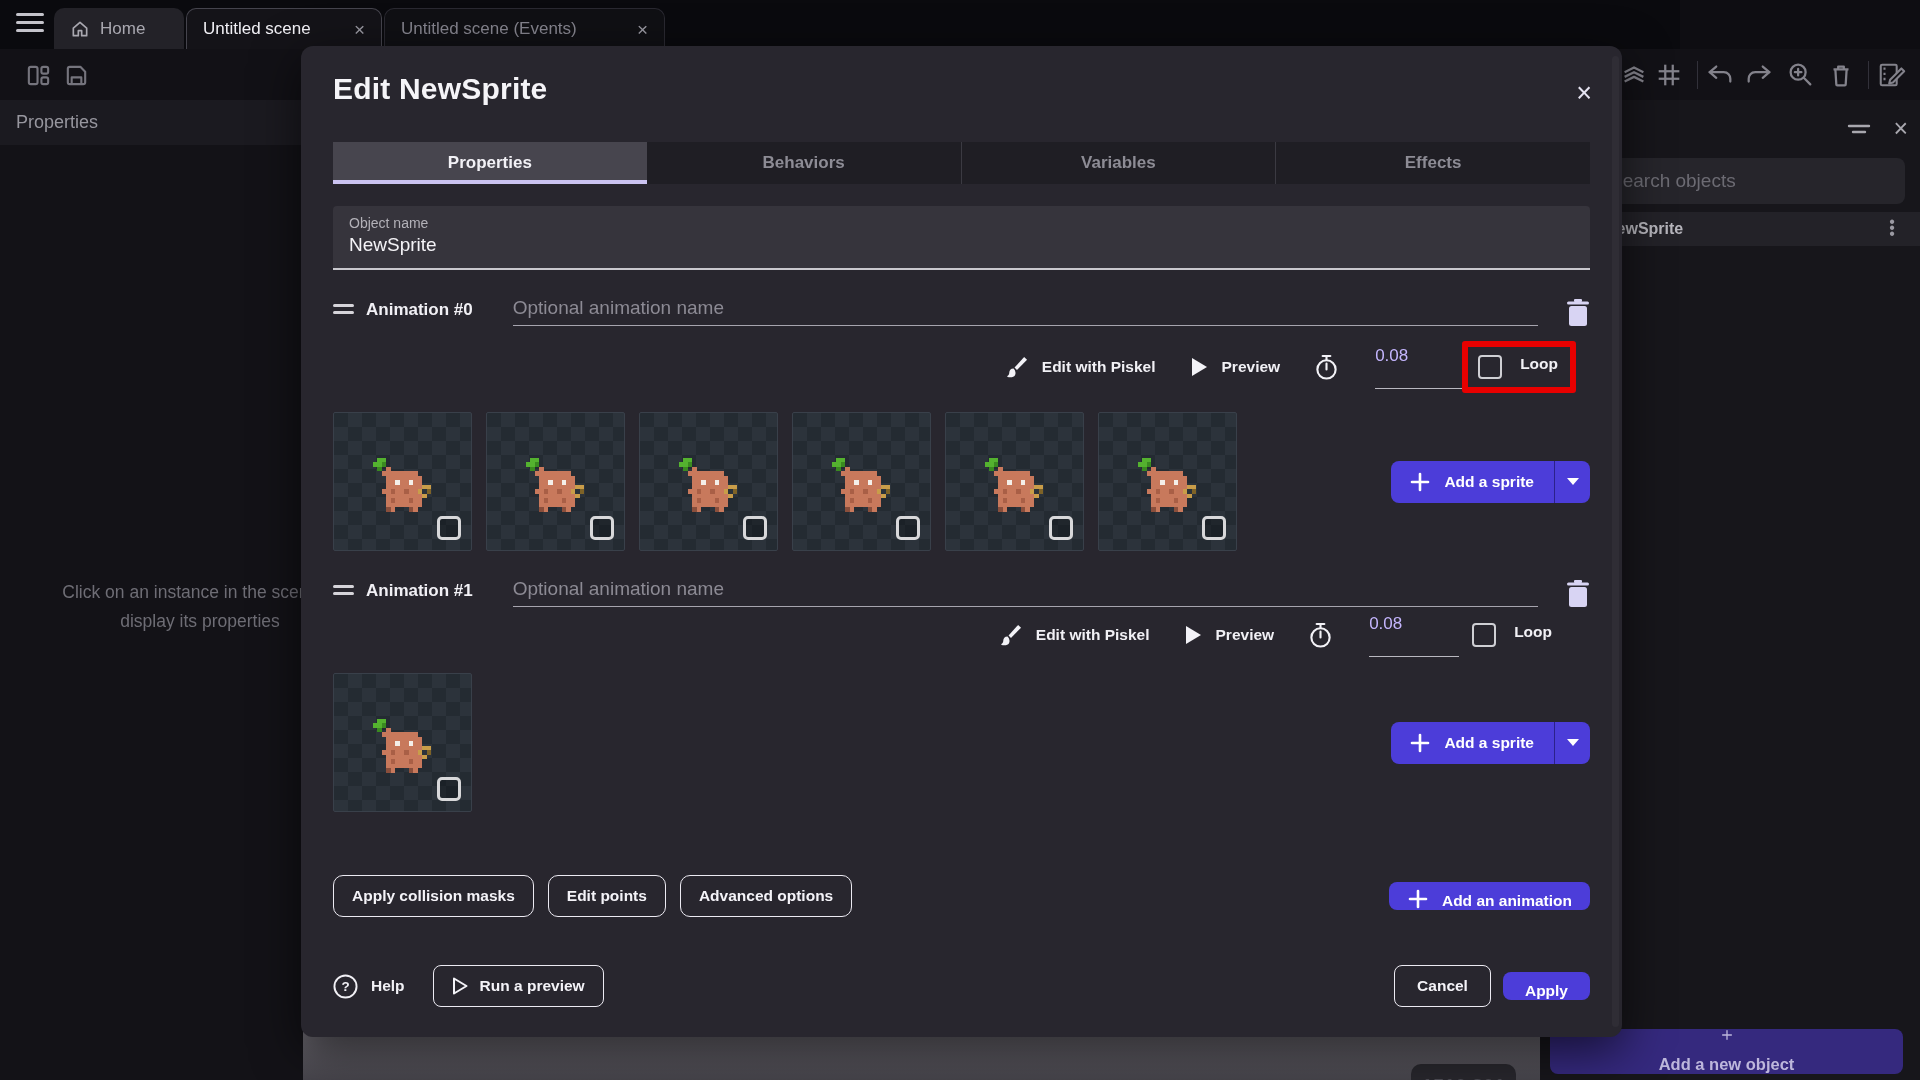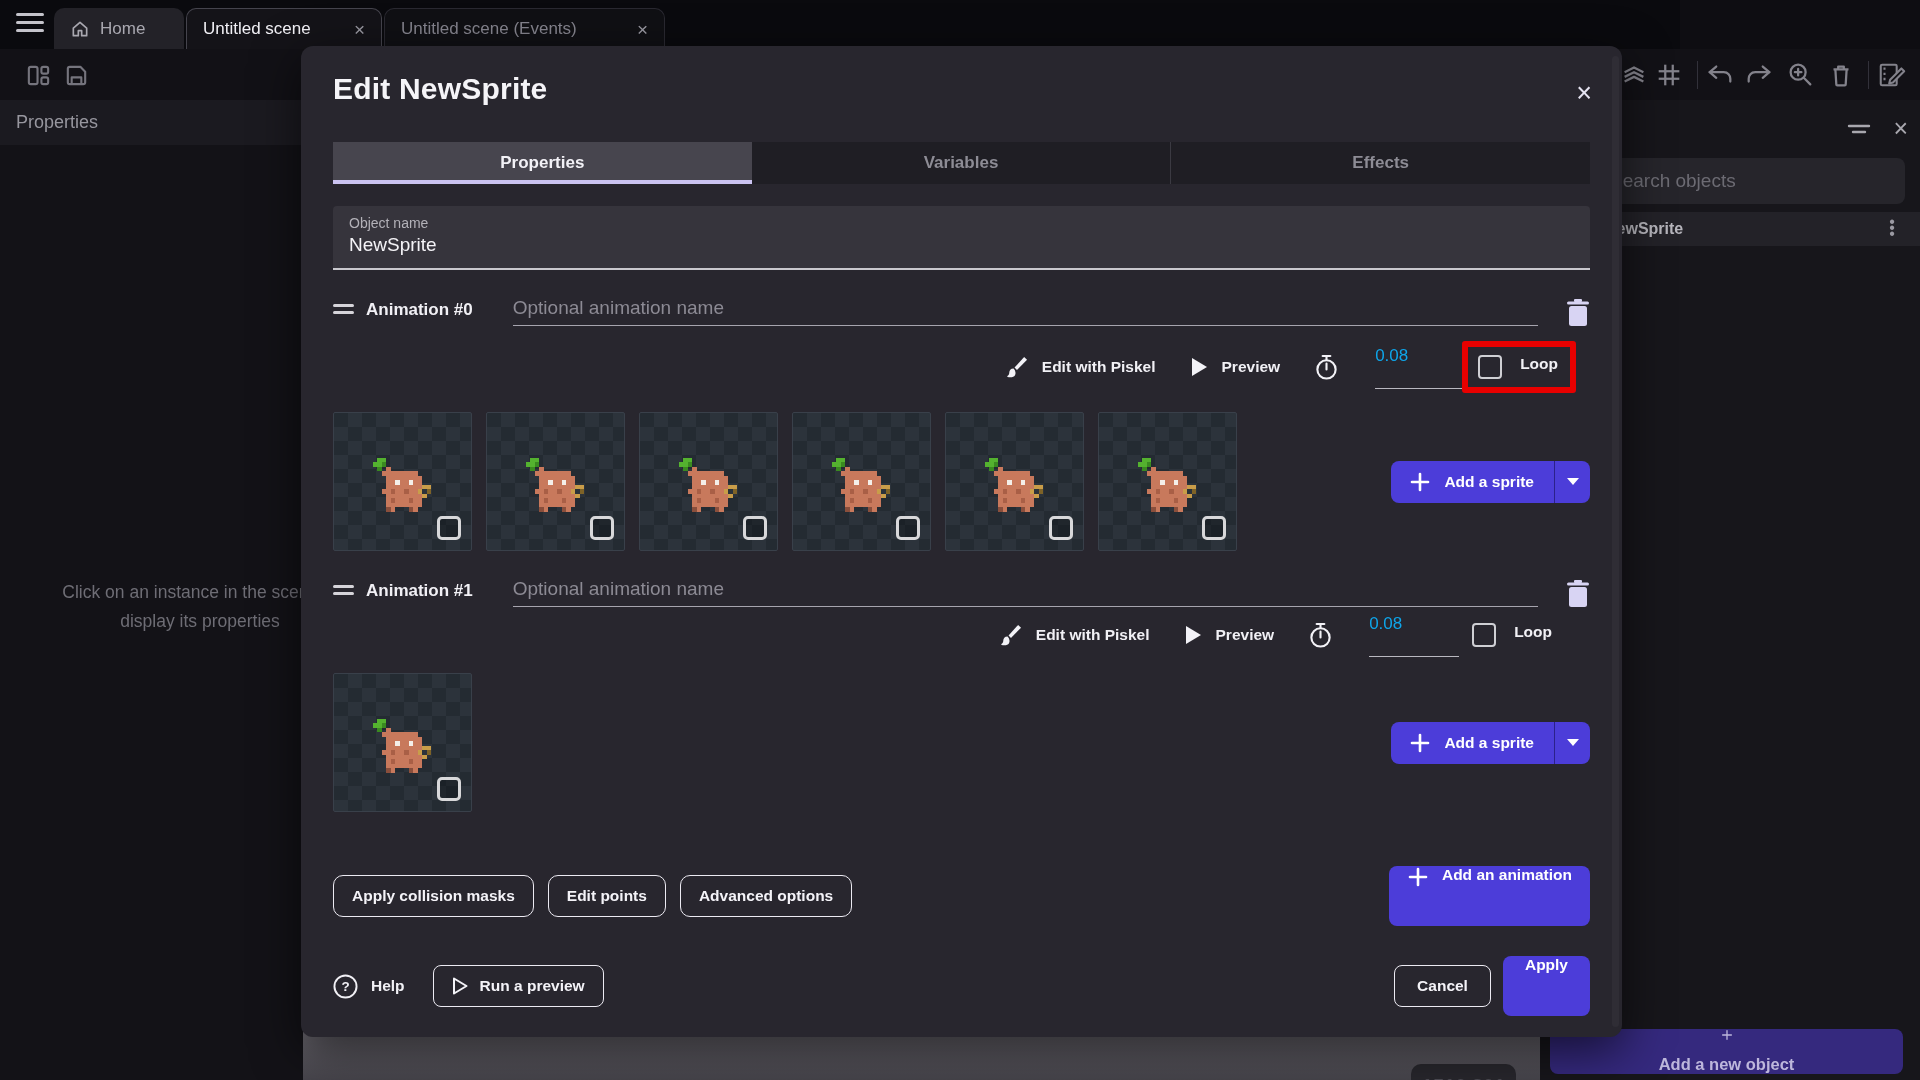--- a/index.html
+++ b/index.html
@@ -82,21 +82,21 @@
     font-family:"Liberation Sans", sans-serif; }
   .anim-name::placeholder { color:#8c8a94; }
   .icon-btn { background:none; border:none; cursor:pointer; padding:0; }
 
   .piskel-row { display:flex; align-items:center; justify-content:flex-end; }
   .row0 { margin-top:14px; height:54px; padding-right:14px; }
   .row1 { margin-top:8px; height:40px; padding-right:38px; }
   .pk-group { display:flex; align-items:center; gap:14px; margin-left:34px; cursor:pointer; }
   .pk-label { font-size:15.5px; font-weight:700; color:#f1f0f5; }
   .time-input { width:90px; margin-left:22px; background:transparent; border:none; outline:none;
-    border-bottom:1px solid #b9b8c0; color:#0ea5e9; font-size:17px; padding-bottom:22px;
+    border-bottom:1px solid #b9b8c0; color:#c4b5fd; font-size:17px; padding-bottom:22px;
     font-family:"Liberation Sans", sans-serif; }
   .loop-wrap { display:flex; gap:18px; margin-left:13px; }
   .loop-highlight { border:6px solid #e80000; border-radius:3px; padding:8px 12px 8px 10px; margin-left:-3px; }
   .checkbox { width:24px; height:24px; border:2.5px solid #cfcfd4; border-radius:4px; cursor:pointer; background:transparent; }
 
   .tiles-row { margin-top:18px; height:139px; display:flex; align-items:center; }
   .tiles { display:flex; gap:14px; }
   .tile { position:relative; width:139px; height:139px; border:1px solid #39404a; border-radius:2px; cursor:pointer;
     background:conic-gradient(#2c333b 25%, #242b32 0 50%, #2c333b 0 75%, #242b32 0); background-size:28px 28px; }
   .tile-check { position:absolute; right:10px; bottom:10px; width:24px; height:24px;
@@ -107,23 +107,23 @@
     border-radius:8px; overflow:hidden; cursor:pointer; }
   .add-sprite .main { display:flex; align-items:center; gap:13px; padding:0 20px 0 18px;
     color:#fff; font-size:15.5px; font-weight:700; }
   .add-sprite .caret { display:flex; align-items:center; justify-content:center; width:36px;
     border-left:1px solid rgba(10,5,60,.5); }
 
   .actions-row { margin-top:62px; height:44px; display:flex; align-items:center; gap:14px; }
   .btn-outline { height:42px; padding:0 18px; background:transparent; border:1.5px solid #eceaf2;
     border-radius:10px; color:#f4f3f8; font-size:15.5px; font-weight:700; cursor:pointer;
     font-family:"Liberation Sans", sans-serif; display:flex; align-items:center; gap:12px; }
-  .btn-fill { height:60px; padding:0 18px; background:#4c3dd9; border:none; border-radius:8px;
+  .btn-fill { height:28px; padding:0 18px; background:#4c3dd9; border:none; border-radius:8px;
     color:#fff; font-size:15.5px; font-weight:700; cursor:pointer; font-family:"Liberation Sans", sans-serif;
-    display:flex; align-items:flex-start; gap:13px; }
+    display:flex; align-items:flex-end; gap:13px; }
   .push { margin-left:auto; }
 
   .footer-row { margin-top:46px; height:44px; display:flex; align-items:center; }
   .help { display:flex; align-items:center; gap:13px; cursor:pointer; color:#f1f0f5;
     font-size:15.5px; font-weight:700; margin-right:28px; }
   .footer-row .btn-outline { border-radius:8px; border-width:1.2px; }
   .gap12 { margin-left:12px; }
 </style>
 </head>
 <body>
@@ -262,20 +262,21 @@
 <div id="dialog">
   <div id="dlg-scrollbar"></div>
 
   <div class="dlg-head">
     <div class="dlg-title">Edit NewSprite</div>
     <div class="dlg-close">×</div>
   </div>
 
   <div class="dlg-tabs">
     <div class="dtab active">Properties</div>
+    <div class="dtab">Behaviors</div>
     <div class="dtab">Variables</div>
     <div class="dtab">Effects</div>
   </div>
 
   <div class="objname">
     <div class="lbl">Object name</div>
     <input value="NewSprite" style="">
   </div>
 
   <div class="anim-head">

